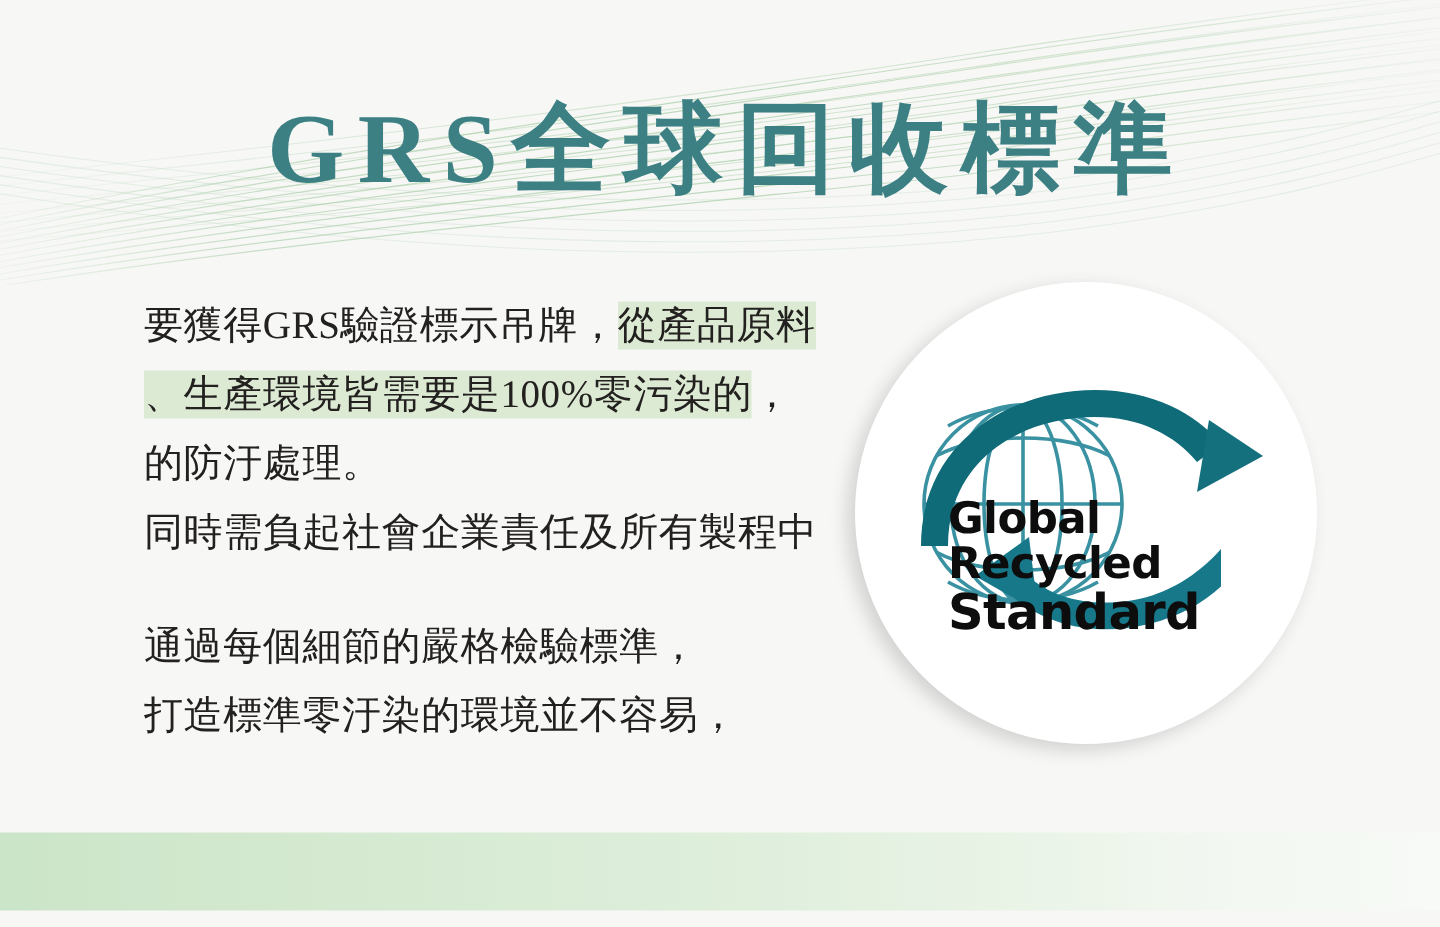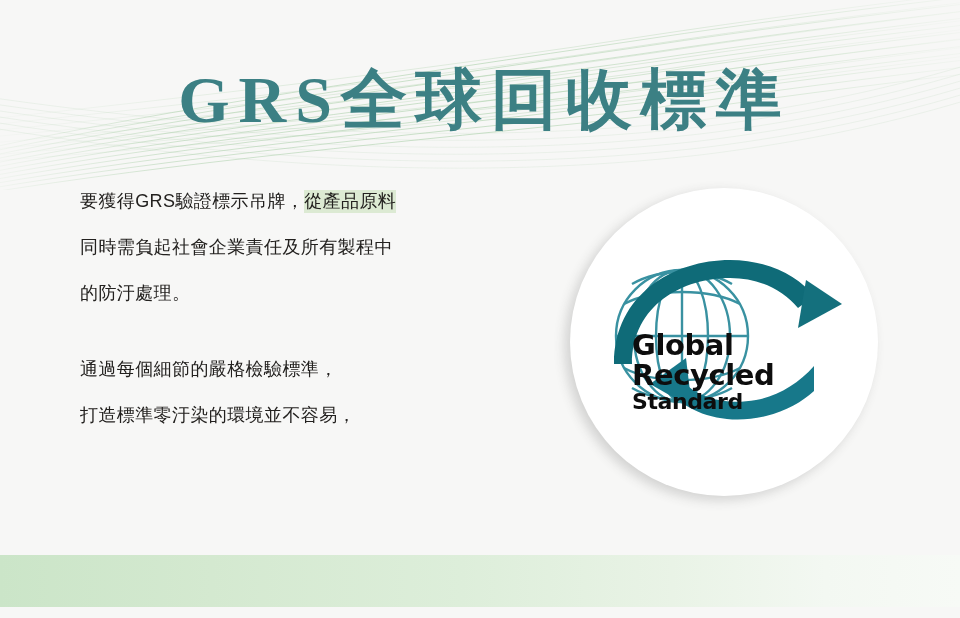--- a/index.html
+++ b/index.html
@@ -54,23 +54,23 @@
   }
 
   
   #copy-block {
     position: absolute;
     left: 80px;
     top: 178px;
     width: 500px;
   }
   .para {
-    margin: 0;
-    font-family: Liberation Sans, sans-serif;
-    font-size: 18px;
+    margin: 16px;
+    font-family: Liberation Serif, serif;
+    font-size: 26px;
     line-height: 46px;
     color: #23211f;
     letter-spacing: 0.4px;
     white-space: nowrap;
   }
   .para + .para {
     margin-top: 30px;
   }
   .line {
     display: block;
@@ -106,21 +106,21 @@
     left: 62px;
     top: 143px;
     width: 242px;
     font-family: "DejaVu Sans", "Liberation Sans", sans-serif;
     font-weight: bold;
     color: #0d0d0d;
     line-height: 1.03;
     letter-spacing: -0.4px;
   }
   #logo-line-1 { font-size: 29px; display: block; }
-  #logo-line-2 { font-size: 22px; display: block; }
+  #logo-line-2 { font-size: 33px; display: block; }
 
   
   #bottom-band {
     position: absolute;
     left: 0;
     top: 555px;
     width: 960px;
     height: 52px;
     background: linear-gradient(to right,
                 #cbe5c8 0%,
@@ -190,22 +190,23 @@
   </svg>
 
   <div id="title-row">
     <h1 id="page-title">GRS全球回收標準</h1>
   </div>
 
   <div id="copy-block">
 
     <p class="para">
       <span class="line"><span>要獲得GRS驗證標示吊牌，</span><span class="hl">從產品原料</span></span>
+      <span class="line"><span class="hl">、生產環境皆需要是100%零污染的</span><span>，</span></span>
+      <span class="line">的防汙處理。</span>
       <span class="line">同時需負起社會企業責任及所有製程中</span>
-      <span class="line">的防汙處理。</span>
     </p>
 
     <p class="para">
       <span class="line">通過每個細節的嚴格檢驗標準，</span>
       <span class="line">打造標準零汙染的環境並不容易，</span>
     </p>
 
   </div>
 
   <div id="logo-badge">

